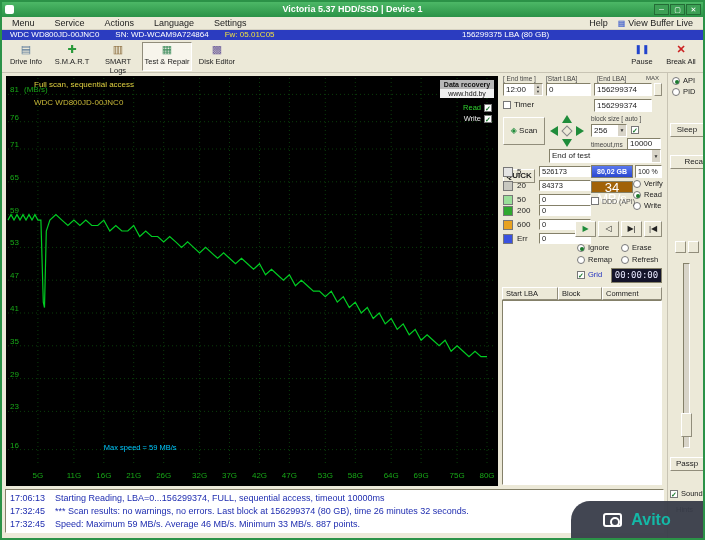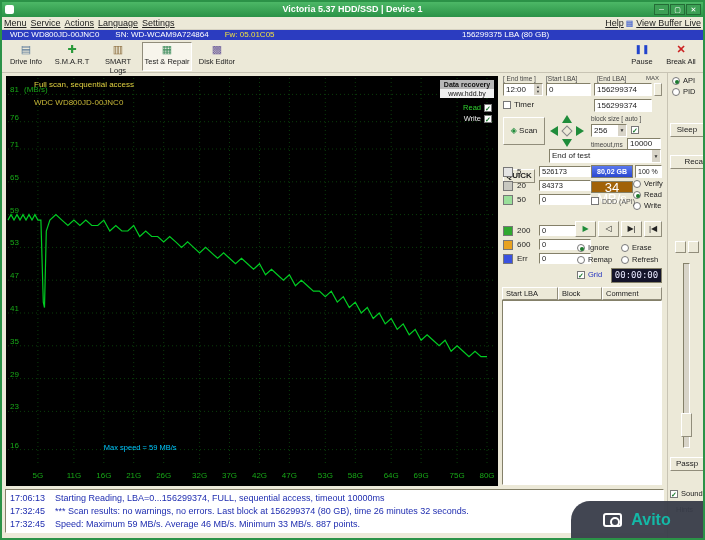--- a/index.html
+++ b/index.html
@@ -7,21 +7,21 @@
 body{background:#9aa0a8;}
 .win{position:relative;width:705px;height:540px;background:#ece9d8;border:2px solid #2b9247;overflow:hidden;}
 
 .titlebar{position:absolute;left:0;top:0;width:701px;height:15px;background:linear-gradient(#4cb866,#2b9247);color:#fff;font-size:9px;}
 .title{position:absolute;left:0;right:0;top:2px;text-align:center;font-weight:bold;}
 .appicon{position:absolute;left:3px;top:3px;width:9px;height:9px;background:#fff;border-radius:2px;}
 .winbtns{position:absolute;right:2px;top:2px;display:flex;gap:1px;}
 .winbtn{width:15px;height:11px;background:#3da055;border:1px solid #246b36;color:#fff;font-size:7px;line-height:9px;text-align:center;cursor:default;}
 
 .menubar{position:absolute;left:0;top:15px;width:701px;height:13px;background:#ece9d8;border-bottom:1px solid #d6d2c2;font-size:9px;display:flex;align-items:center;color:#222;}
-.mitem{padding:0 2px;text-decoration:underline;}
+.mitem{padding:0 10px;}
 .mspacer{flex:1;}
 .buffericon{color:#3355cc;font-size:8px;margin-right:3px;}
 
 .infobar{position:absolute;left:0;top:28px;width:701px;height:10px;background:#2b3cc0;color:#fff;font-size:8px;line-height:10px;display:flex;}
 .iseg{padding:0 8px;white-space:nowrap;}
 .iseg.fw{color:#f0e040;}
 .iseg.cap{position:absolute;left:452px;}
 
 .toolbar{position:absolute;left:0;top:38px;width:701px;height:33px;background:#ece9d8;border-bottom:1px solid #c8c4b4;}
 .tbtn{position:absolute;top:2px;width:44px;height:29px;font-size:7.5px;text-align:center;border:1px solid transparent;color:#222;}
@@ -267,21 +267,21 @@
       <div style="display:flex;align-items:center;gap:4px;margin-bottom:3px;">
         <span class="sq" style="background: rgb(228, 228, 228);"></span>
         <span style="width:18px;">5</span>
         <span class="inset" style="width:52px;height:11px;line-height:9px;font-size:7.5px;">526173</span>
       </div>
       <div style="display:flex;align-items:center;gap:4px;margin-bottom:3px;">
         <span class="sq" style="background: rgb(200, 200, 192);"></span>
         <span style="width:18px;">20</span>
         <span class="inset" style="width:52px;height:11px;line-height:9px;font-size:7.5px;">84373</span>
       </div>
-      <div style="display:flex;align-items:center;gap:4px;margin-bottom:20px;">
+      <div style="display:flex;align-items:center;gap:4px;margin-bottom:0;">
         <span class="sq" style="background: rgb(154, 223, 154);"></span>
         <span style="width:18px;">50</span>
         <span class="inset" style="width:52px;height:11px;line-height:9px;font-size:7.5px;">0</span>
       </div>
       <div style="display:flex;align-items:center;gap:4px;margin-bottom:3px;">
         <span class="sq" style="background: rgb(47, 168, 47);"></span>
         <span style="width:18px;">200</span>
         <span class="inset" style="width:52px;height:11px;line-height:9px;font-size:7.5px;">0</span>
       </div>
       <div style="display:flex;align-items:center;gap:4px;margin-bottom:3px;">

